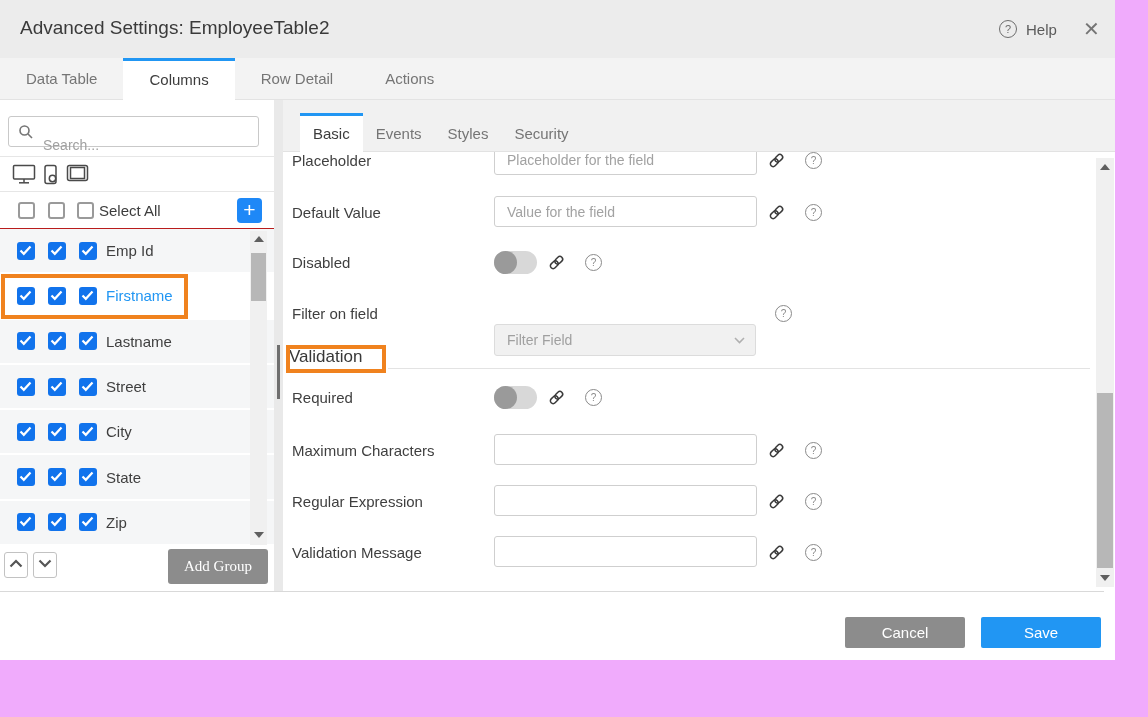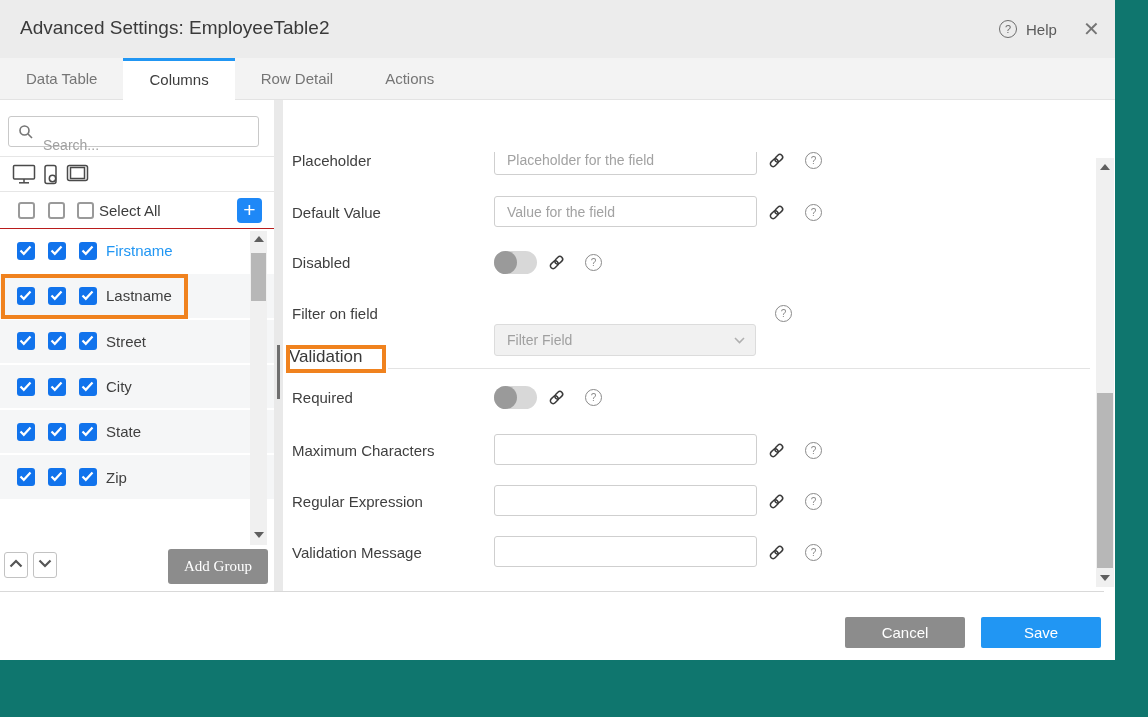--- a/index.html
+++ b/index.html
@@ -1,16 +1,16 @@
 <!DOCTYPE html>
 <html><head>
 <meta charset="utf-8">
 <style>
   html,body{margin:0;padding:0;background:#fff;font-family:"Liberation Sans",sans-serif;color:#3f3f3f;}
-  .stage{position:relative;width:1148px;height:717px;overflow:hidden;background:#0f766e;}
+  .stage{position:relative;width:1148px;height:717px;overflow:hidden;background:#f0abfc;}
   .dialog{position:absolute;left:0;top:0;width:1115px;height:660px;background:#fff;}
 
   
   .hdr{position:absolute;left:0;top:0;width:1115px;height:58px;background:#ececec;}
   .hdr-title{position:absolute;left:20px;top:17px;font-size:19px;color:#3a3a3a;}
   .help-icon{position:absolute;left:999px;top:20px;width:16px;height:16px;border:1.5px solid #6d6d6d;border-radius:50%;
     color:#6d6d6d;font-size:11px;line-height:16px;text-align:center;}
   .hdr-help-label{position:absolute;left:1026px;top:21px;font-size:15px;color:#5a5a5a;cursor:pointer;}
   .close-x{position:absolute;left:1083px;top:17px;font-size:20px;color:#757575;cursor:pointer;}
 
@@ -144,20 +144,38 @@
         </svg>
       </div>
       <div class="selectall-row">
         <span class="cb empty" style="position:absolute;left:18px;top:10px;"></span>
         <span class="cb empty" style="position:absolute;left:48px;top:10px;"></span>
         <span class="cb empty" style="position:absolute;left:77px;top:10px;"></span>
         <span class="sa-label" style="position:absolute;left:99px;top:10px;">Select All</span>
         <div class="add-btn">+</div>
       </div>
       <div class="col-list" id="column-list">
+          <div class="col-row">
+            <span class="cb checked">
+              <svg width="13" height="11" viewBox="0 0 13 11" fill="none" stroke="#fff" stroke-width="2.2">
+                <polyline points="1.5,5.5 4.8,8.8 11.5,1.5"></polyline>
+              </svg>
+            </span>
+            <span class="cb checked">
+              <svg width="13" height="11" viewBox="0 0 13 11" fill="none" stroke="#fff" stroke-width="2.2">
+                <polyline points="1.5,5.5 4.8,8.8 11.5,1.5"></polyline>
+              </svg>
+            </span>
+            <span class="cb checked">
+              <svg width="13" height="11" viewBox="0 0 13 11" fill="none" stroke="#fff" stroke-width="2.2">
+                <polyline points="1.5,5.5 4.8,8.8 11.5,1.5"></polyline>
+              </svg>
+            </span>
+            <span class="col-label">Emp Id</span>
+          </div>
           <div class="col-row sel">
             <span class="cb checked">
               <svg width="13" height="11" viewBox="0 0 13 11" fill="none" stroke="#fff" stroke-width="2.2">
                 <polyline points="1.5,5.5 4.8,8.8 11.5,1.5"></polyline>
               </svg>
             </span>
             <span class="cb checked">
               <svg width="13" height="11" viewBox="0 0 13 11" fill="none" stroke="#fff" stroke-width="2.2">
                 <polyline points="1.5,5.5 4.8,8.8 11.5,1.5"></polyline>
               </svg>
@@ -278,20 +296,28 @@
             </svg>
         </div>
         <div class="add-group">Add Group</div>
       </div>
     </div>
 
     <div class="splitter">
       <div class="splitter-handle"></div>
     </div>
 
+    <div class="ptabbar">
+      <div class="ptabs" id="panel-tabs">
+          <div class="ptab active">Basic</div>
+          <div class="ptab">Events</div>
+          <div class="ptab">Styles</div>
+          <div class="ptab">Security</div>
+        </div>
+    </div>
 
     <div class="pcontent" id="panel-content">
         <div class="frow" style="top: -8px; height: 46px;">
           <div class="flabel">Placeholder</div>
           <input class="ftext" placeholder="Placeholder for the field" style="">
           <span class="iconbtn" style="left: 484px; top: 7px;"><svg width="19" height="19" viewBox="0 0 24 24" fill="none" stroke="#3a3a3a" stroke-width="1.9">
               <g transform="rotate(-45 12 12)">
                 <rect x="2.5" y="8.5" width="11" height="7" rx="3.5"></rect>
                 <rect x="10.5" y="8.5" width="11" height="7" rx="3.5"></rect>
               </g>

